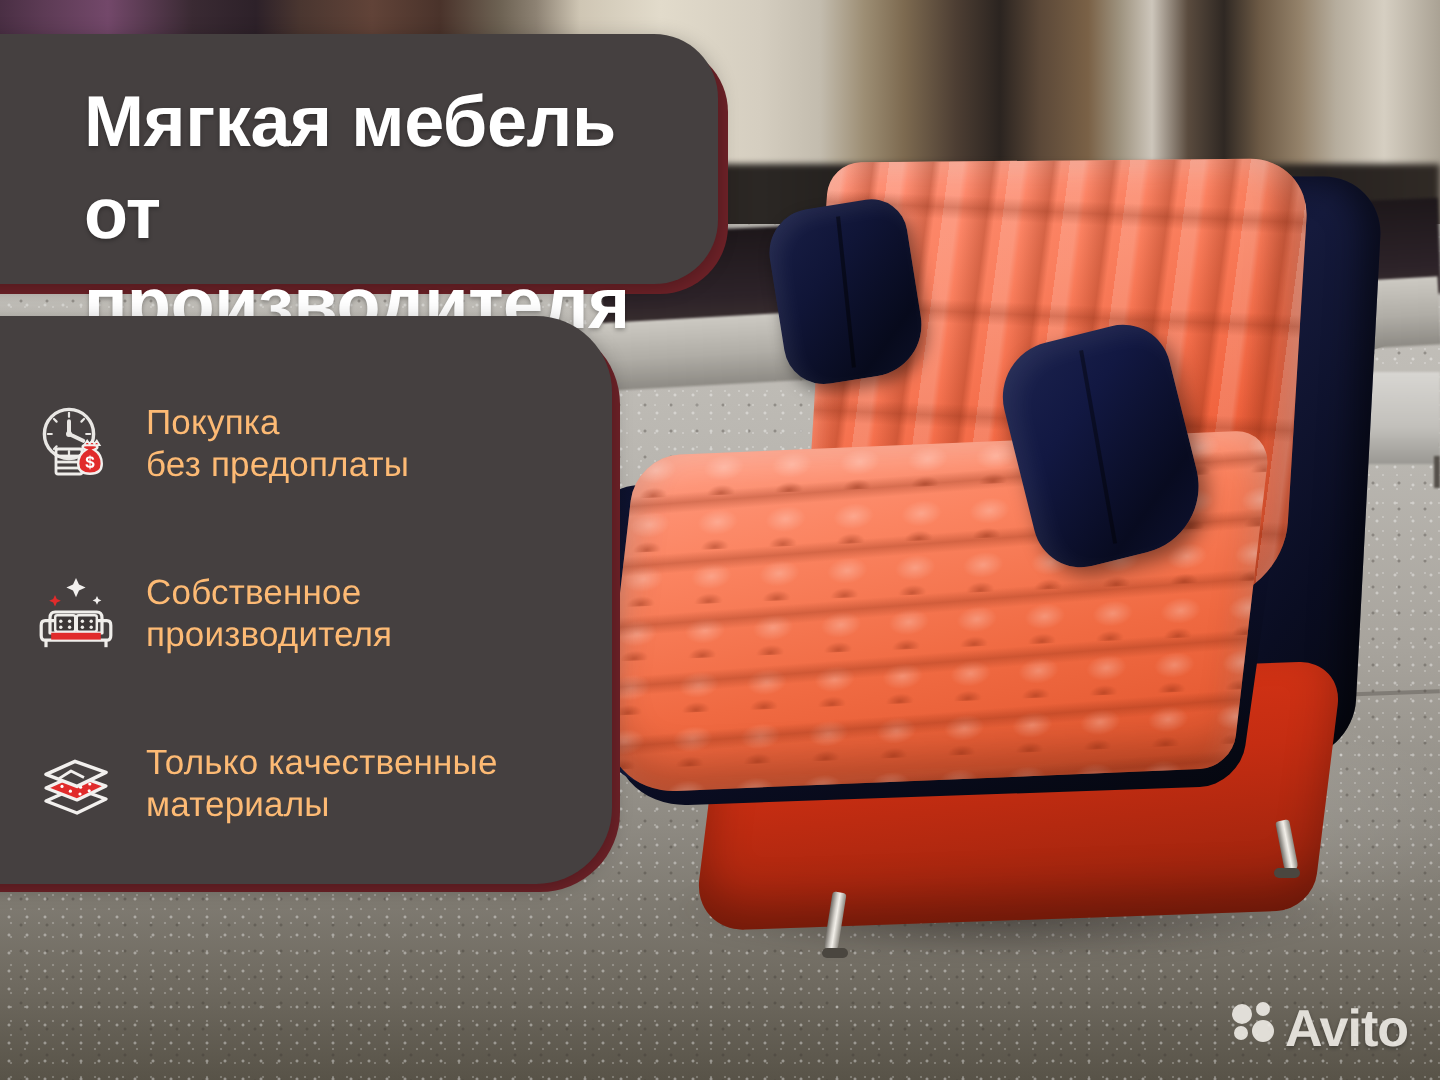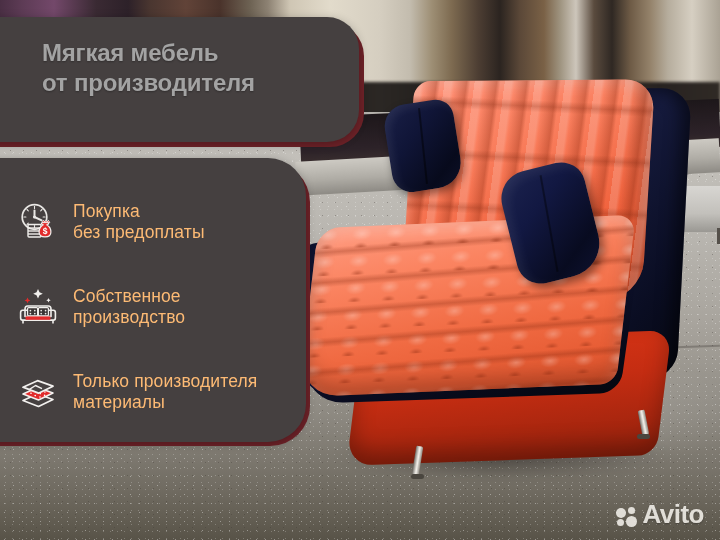--- a/index.html
+++ b/index.html
@@ -234,23 +234,23 @@
   }
 
   #hdr-shadow{ left:-16px; top:22px; width:380px; height:125px; border-radius:0 34px 34px 0; }
   #header{
     left:-16px; top:17px; width:375px; height:125px;
     border-radius:0 32px 32px 0;
     box-shadow:0 2px 10px rgba(0,0,0,.28);
   }
   #header .hdr-text{
     position:absolute; left:58px; top:21px;
-    font-size:24px; font-weight:bold; line-height:1.27;
+    font-size:36px; font-weight:bold; line-height:1.27;
     letter-spacing:-0.2px;
-    color:#a3a3a3;
+    color:#ffffff;
     white-space:pre-line;
     text-shadow:0 1px 2px rgba(0,0,0,.3);
   }
 
   #feat-shadow{ left:-16px; top:162px; width:326px; height:284px; border-radius:0 40px 40px 0; }
   #features{
     left:-16px; top:158px; width:322px; height:284px;
     border-radius:0 38px 38px 0;
     box-shadow:0 2px 10px rgba(0,0,0,.28);
     padding:33px 0 0 32px;
@@ -265,21 +265,21 @@
     display:flex; align-items:center; justify-content:center;
   }
   .feat-label{
     font-size:17.5px; font-weight:400; line-height:1.19;
     color:#fdba74; white-space:pre-line; letter-spacing:.1px;
   }
 
   
   #avito{
     position:absolute; right:16px; bottom:13px;
-    display:flex; align-items:flex-end; gap:5px;
+    display:flex; align-items:flex-start; gap:5px;
     opacity:.9;
   }
   #avito .dots{ position:relative; width:21px; height:20px; }
   #avito .dots i{
     position:absolute; border-radius:50%;
     background:#efece6; display:block;
   }
   #avito .dots i.d1{ left:0;    top:1px;  width:10px; height:10px; }
   #avito .dots i.d2{ left:12px; top:0;    width:7px;  height:7px;  }
   #avito .dots i.d3{ left:1px;  top:12px; width:7px;  height:7px;  }
@@ -389,21 +389,21 @@
           <circle cx="25.2" cy="25.6" r=".85"></circle>
             <circle cx="29.6" cy="25.6" r=".85"></circle>
           <circle cx="25.2" cy="28.6" r=".85"></circle>
             <circle cx="29.6" cy="28.6" r=".85"></circle>
         </g>
 
         <rect x="9.6" y="31.4" width="24.8" height="3.4" fill="#e12b2b"></rect>
       </svg>
     </div>
     <div class="feat-label">Собственное
-производство</div>
+производителя</div>
   </div>
 
   <div class="feat">
     <div class="feat-icon">
       <svg width="44" height="44" viewBox="0 0 44 44">
 
         <path d="M7 30.5 l14.5 -6.5 l15.5 5.5 l-14.5 7 z" fill="none" stroke="#f2f0ee" stroke-width="1.7" stroke-linejoin="round"></path>
 
         <path d="M7 24 l14.5 -6.5 l15.5 5.5 l-14.5 7 z" fill="#e12b2b" stroke="#f2f0ee" stroke-width="1.6" stroke-linejoin="round"></path>
         <g fill="#ffffff">
@@ -413,21 +413,21 @@
             <circle cx="28.9" cy="22" r=".8"></circle>
           <circle cx="19.2" cy="25.6" r=".8"></circle>
             <circle cx="24" cy="27" r=".8"></circle>
           <circle cx="28.6" cy="25.4" r=".8"></circle>
         </g>
 
         <path d="M7 17.2 l14.5 -6.5 l15.5 5.5 l-14.5 7 z" fill="#484343" stroke="#f2f0ee" stroke-width="1.8" stroke-linejoin="round"></path>
         <path d="M13.5 19.3 l6 -3.8 l6.5 3.2" fill="none" stroke="#f2f0ee" stroke-width="1.4" stroke-linejoin="round"></path>
       </svg>
     </div>
-    <div class="feat-label">Только производителя
+    <div class="feat-label">Только качественные
 материалы</div>
   </div>
 
 </div>
 
 <div id="avito">
   <span class="dots">
     <i class="d1"></i>
       <i class="d2"></i>
       <i class="d3"></i>

